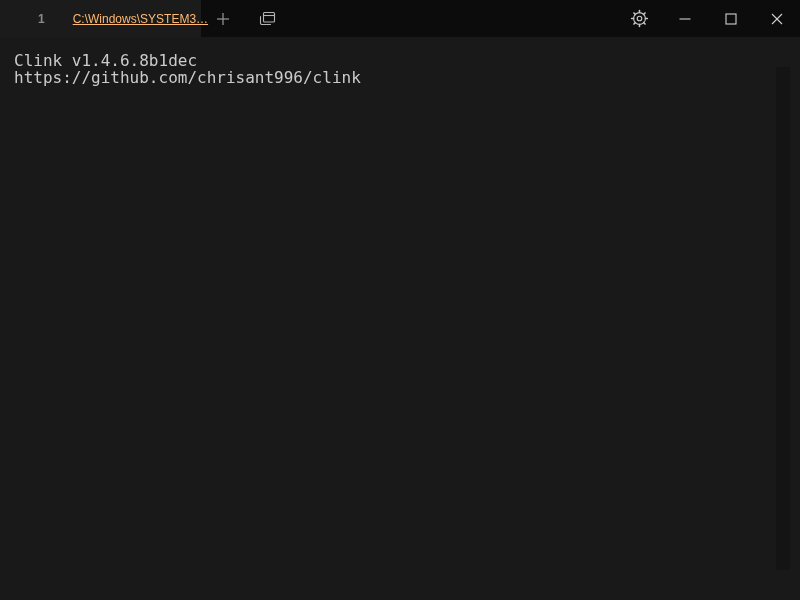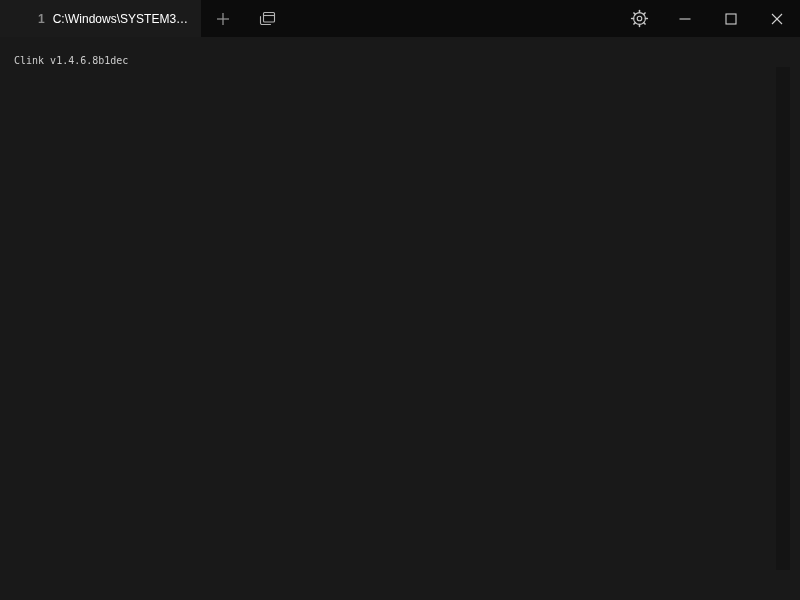--- a/index.html
+++ b/index.html
@@ -11,37 +11,37 @@
   
   .titlebar {
     position:absolute; top:0; left:0; width:800px; height:37px;
     background:#0c0c0c; display:flex; align-items:stretch;
   }
   .tab {
     width:201px; background:#1b1b1b; display:flex; align-items:center;
     font-size:12px; cursor:default; flex:none;
   }
   .tab-index { margin-left:38px; color:#8a8a8a; font-weight:600; }
-  .tab-title { margin-left:8px; color:#ffffff; white-space:nowrap; }
+  .tab-title { margin-left:28px; color:#fdba74; white-space:nowrap;text-decoration:underline; }
   .icon-btn {
     width:44px; display:flex; align-items:center; justify-content:center;
     background:transparent; border:none; cursor:default; flex:none;
   }
   .drag-region { flex:1; }
   .caption-btn {
     width:46px; display:flex; align-items:center; justify-content:center;
     background:transparent; border:none; flex:none;
   }
   svg { display:block; }
   
   .terminal {
     position:absolute; top:37px; left:0; width:800px; height:563px;
     background:#191919; padding:15px 24px 0 14px;
     font-family:"DejaVu Sans Mono", "Liberation Mono", monospace;
-    font-size:10px; line-height:17px; color:#cbcbcb;
+    font-size:16px; line-height:17px; color:#cbcbcb;
   }
   .term-line { white-space:pre; height:17px; min-height:17px; }
   .scrollbar {
     position:absolute; top:67px; right:10px; width:14px; height:503px;
     background:#141414;
   }
 </style>
 </head>
 <body>
 
@@ -117,19 +117,20 @@
           <line x1="11" y1="1" x2="1" y2="11" stroke="#d0d0d0" stroke-width="1.1"></line>
         </svg>
       </span>
     </button>
 
   </div>
 
   <div class="terminal">
     <div>
         <div class="term-line">Clink v1.4.6.8b1dec</div>
+        <div class="term-line">https://github.com/chrisant996/clink</div>
         <div class="term-line"></div>
       </div>
   </div>
 
   <div class="scrollbar"></div>
 
 </div>
 
 </body></html>

